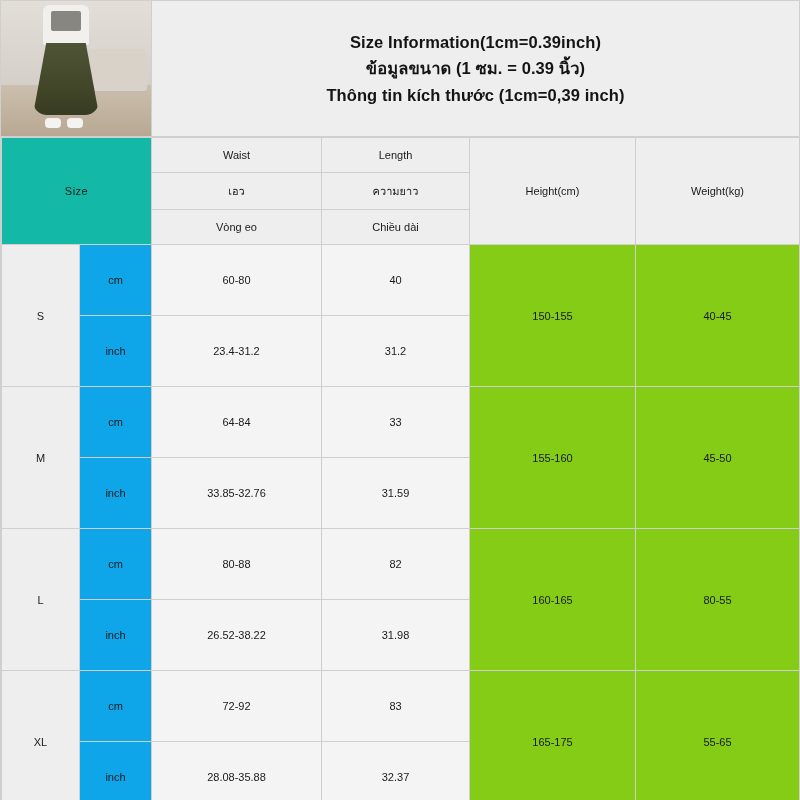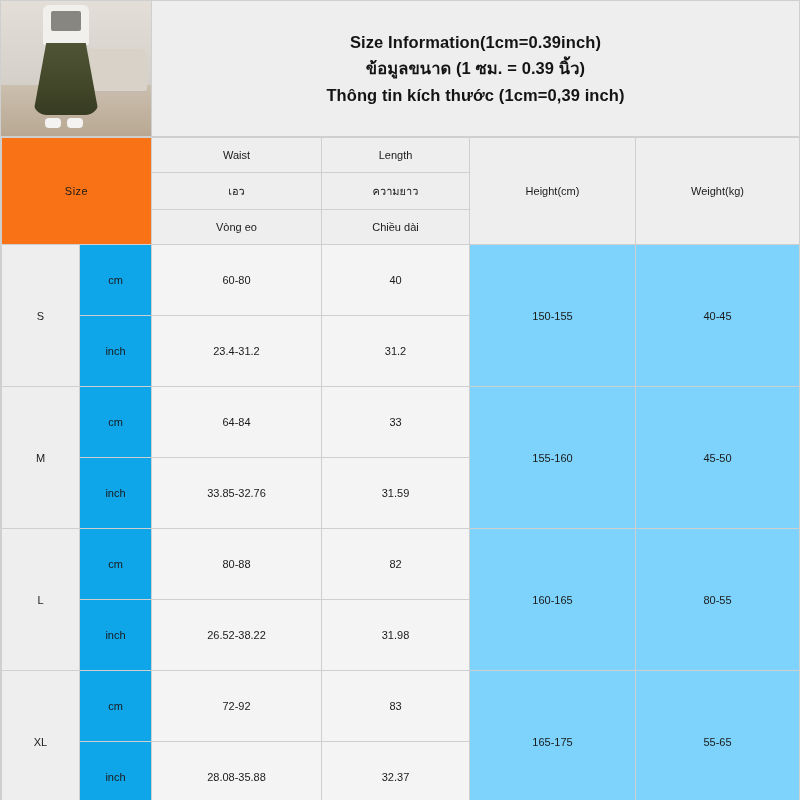--- a/index.html
+++ b/index.html
@@ -128,37 +128,37 @@
   .col-size   { width: 78px; }
   .col-unit   { width: 72px; }
   .col-waist  { width: 170px; }
   .col-length { width: 148px; }
   .col-height { width: 166px; }
   .col-weight { width: 164px; }
 
   .hdr { background: #eeeeee; font-weight: bold; }
   .hdr-sub { background: #eeeeee; font-weight: bold; font-size: 13px; }
   .size-word {
-    background: #f97316;
+    background: #14b8a6;
     font-weight: bold;
     font-size: 22px;
     letter-spacing: .5px;
   }
   .size-letter {
     background: #eeeeee;
     font-weight: bold;
     font-size: 14px;
   }
   .unit-cell {
     background: #0ea5e9;
     font-weight: bold;
     font-size: 13px;
   }
   .val { background: #f4f4f4; height: 62px; margin-top: 22px; }
-  .hw  { background: #7dd3fc; }
+  .hw  { background: #84cc16; }
   .hdr-row-1 td { height: 26px; }
   .hdr-row-2 td { height: 28px; }
   .hdr-row-3 td { height: 26px; }
 </style>
 </head>
 <body>
 
 <div class="page">
 
   <div class="header">

